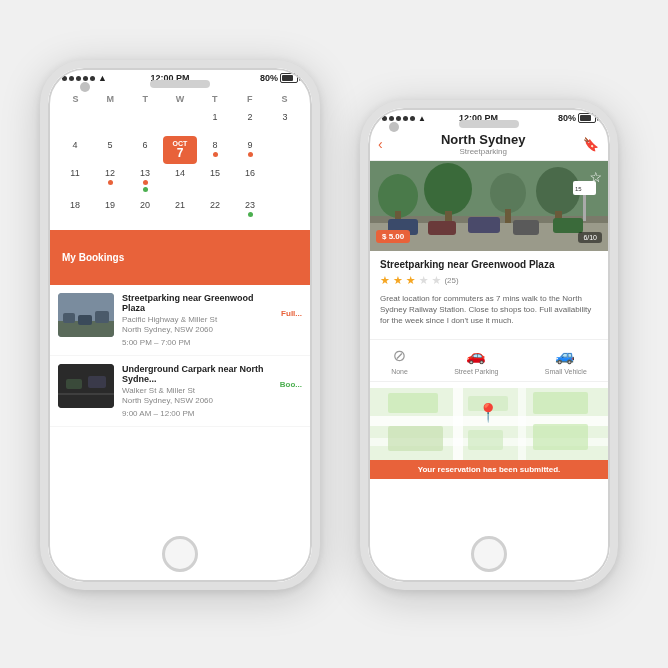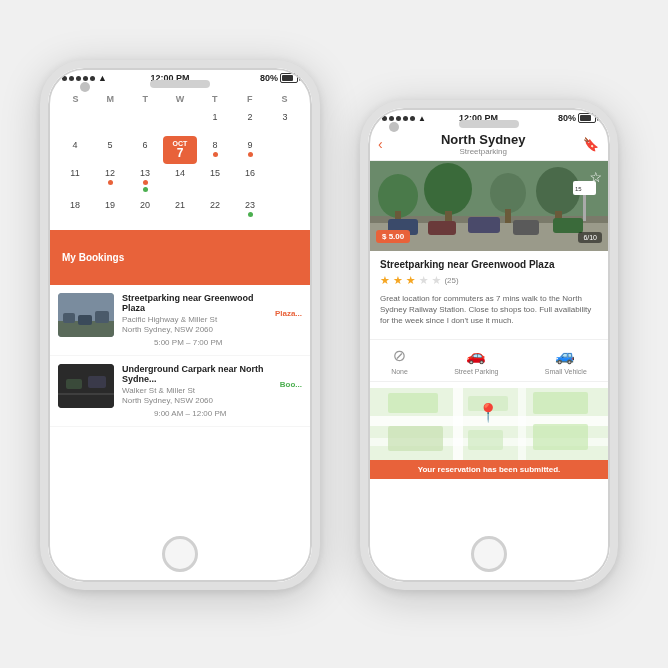--- a/index.html
+++ b/index.html
@@ -253,21 +253,20 @@
     }
     .booking-address {
       font-size: 8px;
       color: #888;
       margin-bottom: 2px;
       line-height: 1.3;
     }
     .booking-time {
       font-size: 8px;
       color: #888;
-      margin-left: 32px;
     }
     .booking-action {
       font-size: 8px;
       font-weight: 700;
       color: #e8623a;
       white-space: nowrap;
       padding-top: 16px;
     }
     .booking-action-green {
       color: #4caf50;
@@ -561,21 +560,21 @@
           </svg>
         </div>
         <div class="booking-info">
           <div class="booking-title">Streetparking near Greenwood Plaza</div>
           <div class="booking-address">
             <span>Pacific Highway &amp; Miller St</span><br>
             <span>North Sydney, NSW 2060</span>
           </div>
           <div class="booking-time">5:00 PM – 7:00 PM</div>
         </div>
-        <div class="booking-action">Plaza...</div>
+        <div class="booking-action">Full...</div>
       </div>
 
       <div class="booking-item">
         <div class="booking-img booking-img-carpark">
           <svg width="56" height="44">
             <rect width="56" height="44" fill="#2a2a2a"></rect>
             <rect x="8" y="15" width="16" height="10" rx="2" fill="#3a4a3a"></rect>
             <rect x="30" y="12" width="18" height="12" rx="2" fill="#3a3a4a"></rect>
             <line x1="0" y1="30" x2="56" y2="30" stroke="#555" stroke-width="1"></line>
           </svg>

